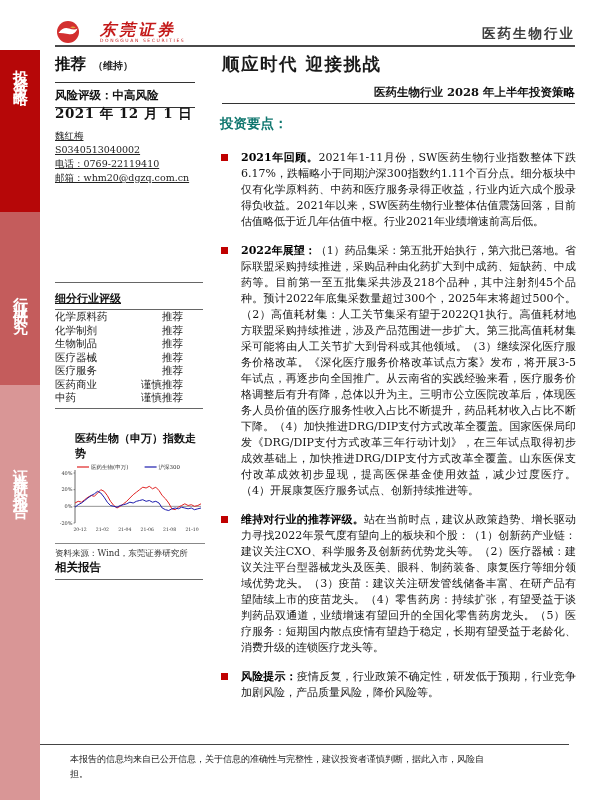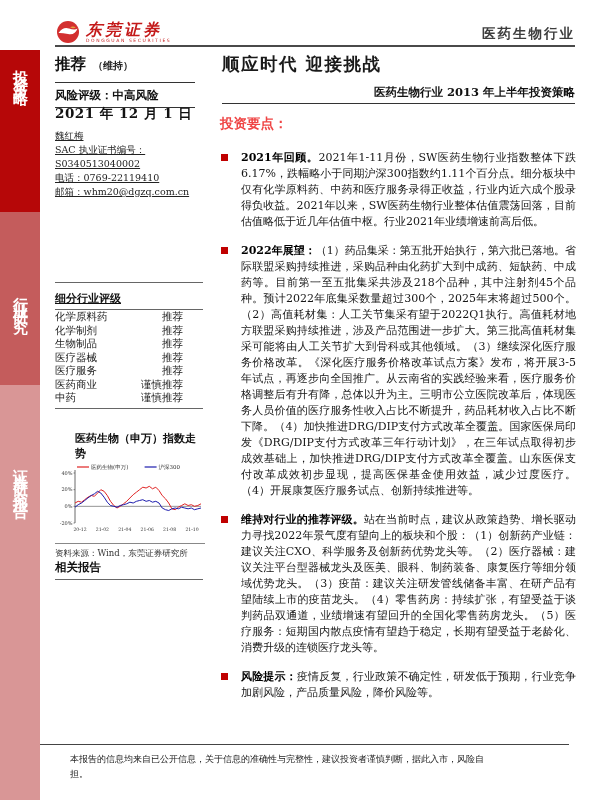--- a/index.html
+++ b/index.html
@@ -11,21 +11,21 @@
   .sb { position:absolute; left:0; width:40px; display:flex; justify-content:center; }
   .sb-label { writing-mode:vertical-rl; text-orientation:upright; color:#fff; font-weight:bold;
               font-size:15px; letter-spacing:7px; font-family:"DejaVu Sans","Liberation Sans",sans-serif; }
   .sb1 { top:50px;  height:162px; }
   .sb1 .sb-label { margin-top:8px; }
   .sb2 { top:212px; height:173px; align-items:center; }
   .sb3 { top:385px; height:415px; }
   .sb3 .sb-label { margin-top:72px; }
 
   
-  .logo { position:absolute; left:55px; top:19px; display:flex; align-items:center; gap:5px; }
+  .logo { position:absolute; left:55px; top:19px; display:flex; align-items:center; gap:19px; }
   .logo-txt { display:flex; flex-direction:column; }
   .brand-cn { color:#c41a1a; font-weight:bold; font-size:16px; letter-spacing:3px;
               font-style:italic; line-height:17px; }
   .brand-en { color:#c41a1a; font-size:4.5px; letter-spacing:1.6px; line-height:6px;
               font-family:"DejaVu Sans","Liberation Sans",sans-serif; }
   .industry-label { position:absolute; right:25px; top:25px; font-size:13.5px; font-weight:bold;
                     color:#3d3d3d; letter-spacing:2px; }
   .top-rule { position:absolute; left:55px; right:25px; top:45px; height:2px; background:#4a4a4a; }
 
   
@@ -60,21 +60,21 @@
   .chart-caption { font-size:11px; font-weight:bold; color:#111; margin-bottom:2px;padding-left:20px; }
   .src-rule { border-top:1px solid #888; margin-top:2px; }
   .src-line { font-size:8.5px; color:#333; padding-top:4px; }
 
   .related-sec { position:absolute; left:55px; top:560px; width:148px; }
   .related-caption { font-size:11.5px; font-weight:bold; color:#111; padding-bottom:4px;
                      border-bottom:1px solid #666; }
 
   
   .main-col { position:absolute; left:220px; top:115px; width:356px; }
-  .main-heading { font-size:13.5px; font-weight:bold; color:#ef4444; margin-bottom:17px; }
+  .main-heading { font-size:13.5px; font-weight:bold; color:#0f766e; margin-bottom:17px; }
   .bullet { position:relative; padding-left:21px; margin-bottom:13px; }
   .bullet-marker { position:absolute; left:1px; top:4px; width:7px; height:7px; background:#c00000; }
   .bullet-text { font-size:11px; line-height:16px; color:#161616; text-align:justify; }
   .bullet-text b { color:#000; }
 
   
   .footer-rule { position:absolute; left:40px; right:31px; top:744px; border-top:1.5px solid #444; }
   .footer-text { position:absolute; left:70px; top:752px; width:415px; font-size:9px;
                  line-height:14.5px; color:#222; }
 </style>
@@ -112,28 +112,27 @@
       <span class="rating-main">推荐</span>
       <span class="rating-sub">（维持）</span>
     </div>
     <div class="rb-rule"></div>
     <div class="risk-line">风险评级：中高风险</div>
     <div class="rb-rule2"></div>
   </div>
 
   <div class="title-block">
     <div class="doc-title">顺应时代 迎接挑战</div>
-    <div class="doc-subtitle">医药生物行业 2013 年上半年投资策略</div>
+    <div class="doc-subtitle">医药生物行业 2028 年上半年投资策略</div>
     <div class="title-rule"></div>
   </div>
 
   <div class="date-line">2021 年 12 月 1 日</div>
   <div class="analyst">
     <div>魏红梅</div>
-    <div>SAC 执业证书编号：</div>
     <div>S0340513040002</div>
     <div>电话：0769-22119410</div>
     <div>邮箱：whm20@dgzq.com.cn</div>
   </div>
 
   <div class="ratings-table">
     <div class="tbl-caption">细分行业评级</div>
     <div class="rating-row">
       <span>化学原料药</span>
       <span>推荐</span>

